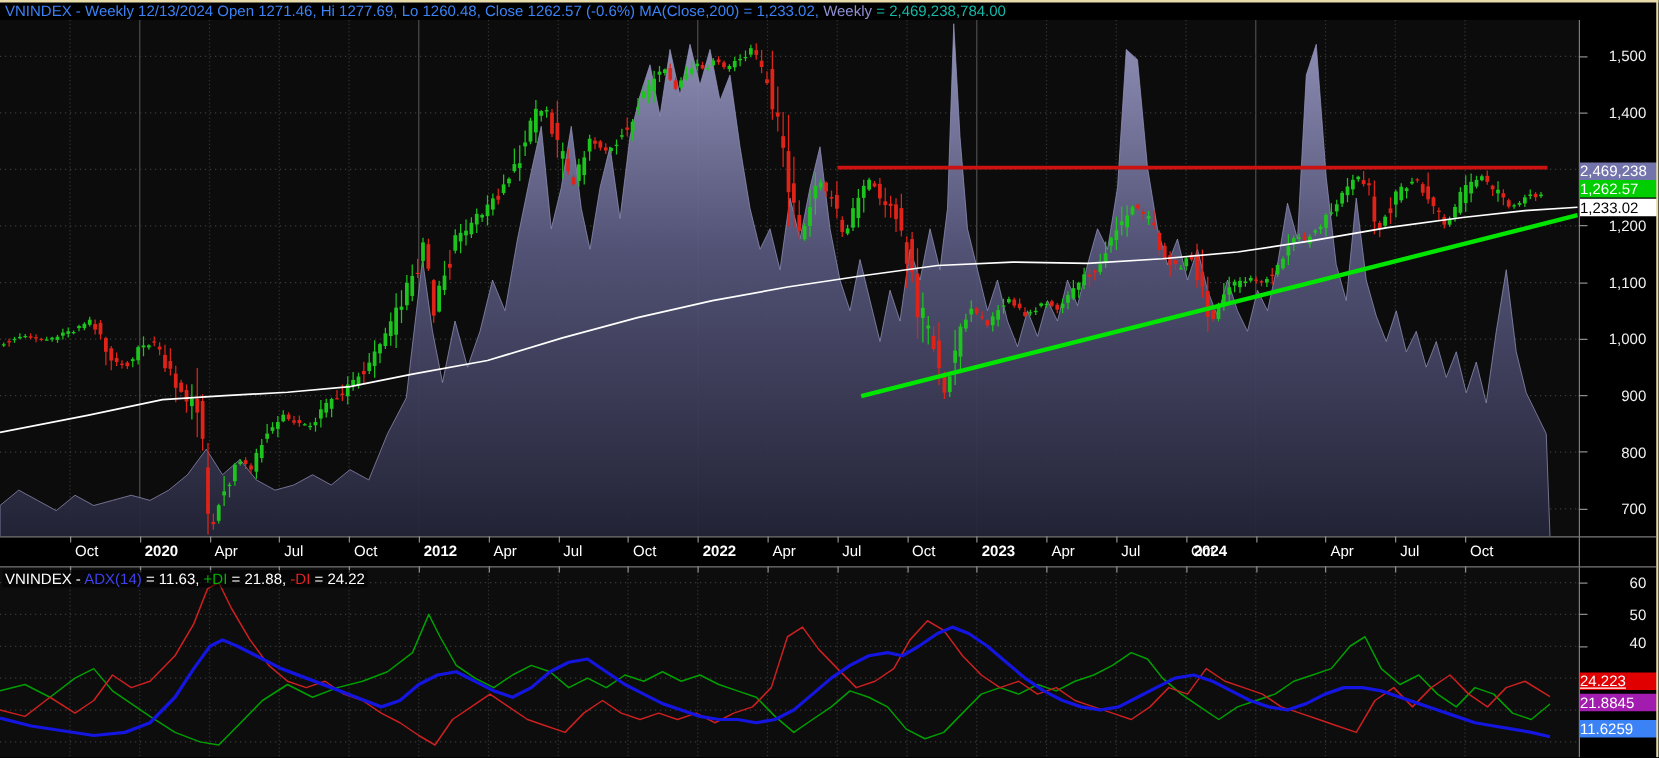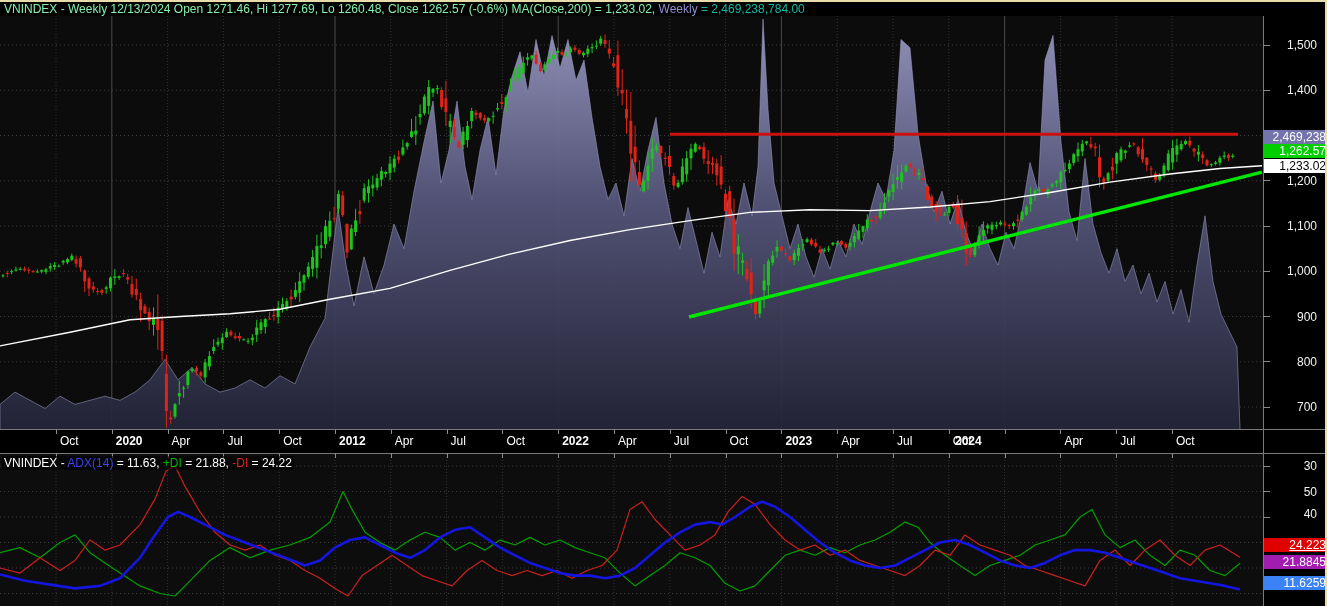--- a/index.html
+++ b/index.html
@@ -16,30 +16,30 @@
   #ind-plot{left:0;top:454px;}
   .sep{position:absolute;left:0;width:1325px;height:1px;background:#7a7a7a;z-index:5;}
   .vaxis-line{position:absolute;left:1263px;top:16px;width:1px;height:590px;background:#7a7a7a;z-index:5;}
   .axis-label{position:absolute;color:#f2f2f2;font-size:12px;line-height:16px;height:16px;
               left:1263px;width:54px;text-align:right;z-index:6;}
   .axis-dash{position:absolute;left:1263px;width:7px;height:1px;background:#8a8a8a;z-index:6;}
   .t-label{position:absolute;top:431px;color:#fff;font-size:12px;line-height:20px;height:20px;z-index:6;}
   .t-label.bold{font-weight:bold;}
   .t-dash{position:absolute;width:1px;height:5px;background:#8a8a8a;z-index:6;}
   .badge{position:absolute;left:1264px;width:62px;height:14px;font-size:12px;line-height:14px;
-         text-align:right;overflow:hidden;white-space:nowrap;z-index:25;}
+         text-align:left;overflow:hidden;white-space:nowrap;z-index:25;}
 </style>
 </head>
 <body>
 
 <div class="window">
   <div class="border-top"></div>
   <div class="border-right"></div>
 
-  <div class="titlebar" id="main-title"><span style="color: #86efac;">VNINDEX - Weekly 12/13/2024 Open 1271.46, Hi 1277.69, Lo 1260.48, Close 1262.57 (-0.6%) MA(Close,200) = 1,233.02, </span><span style="color: rgb(143, 143, 210);">Weekly</span><span style="color: #14b8a6;"> = 2,469,238,784.00</span></div>
+  <div class="titlebar" id="main-title"><span style="color: #3b82f6;">VNINDEX - Weekly 12/13/2024 Open 1271.46, Hi 1277.69, Lo 1260.48, Close 1262.57 (-0.6%) MA(Close,200) = 1,233.02, </span><span style="color: rgb(143, 143, 210);">Weekly</span><span style="color: #14b8a6;"> = 2,469,238,784.00</span></div>
 
   <svg id="main-plot" width="1263" height="413">
       <g transform="translate(0,-16)">
         <rect x="0" y="16" width="1263" height="413" fill="#0c0c0c"></rect>
         <line x1="56" y1="16" x2="56" y2="429" stroke="#333333" stroke-width="1" stroke-dasharray="1,2"></line>
         <line x1="111.8" y1="16" x2="111.8" y2="429" stroke="#4a4a4a" stroke-width="1" stroke-dasharray=""></line>
         <line x1="167.6" y1="16" x2="167.6" y2="429" stroke="#333333" stroke-width="1" stroke-dasharray="1,2"></line>
         <line x1="223.39999999999998" y1="16" x2="223.39999999999998" y2="429" stroke="#333333" stroke-width="1" stroke-dasharray="1,2"></line>
         <line x1="279.2" y1="16" x2="279.2" y2="429" stroke="#333333" stroke-width="1" stroke-dasharray="1,2"></line>
         <line x1="335" y1="16" x2="335" y2="429" stroke="#4a4a4a" stroke-width="1" stroke-dasharray=""></line>
@@ -774,21 +774,21 @@
       <div class="axis-label" style="top: 263.25px;">1,000</div>
       <div class="axis-dash" style="top: 270.75px;"></div>
       <div class="axis-label" style="top: 308.5px;">900</div>
       <div class="axis-dash" style="top: 316px;"></div>
       <div class="axis-label" style="top: 353.75px;">800</div>
       <div class="axis-dash" style="top: 361.25px;"></div>
       <div class="axis-label" style="top: 399px;">700</div>
       <div class="axis-dash" style="top: 406.5px;"></div>
     </div>
   <div id="ind-axis">
-      <div class="axis-label" style="top: 458px;">30</div>
+      <div class="axis-label" style="top: 458px;">60</div>
       <div class="axis-dash" style="top: 465.5px;"></div>
       <div class="axis-label" style="top: 483.5px;">50</div>
       <div class="axis-dash" style="top: 491px;"></div>
       <div class="axis-label" style="top: 492px; margin-top: 14px;">40</div>
       <div class="axis-dash" style="top: 516.5px;"></div>
     </div>
   <div id="badges">
       <div class="badge" style="top: 130px; background: rgb(116, 116, 172); color: rgb(255, 255, 255);">2,469,238</div>
       <div class="badge" style="top: 144px; background: rgb(0, 206, 0); color: rgb(255, 255, 255);">1,262.57</div>
       <div class="badge" style="top: 159px; background: rgb(255, 255, 255); color: rgb(0, 0, 0);">1,233.02</div>

